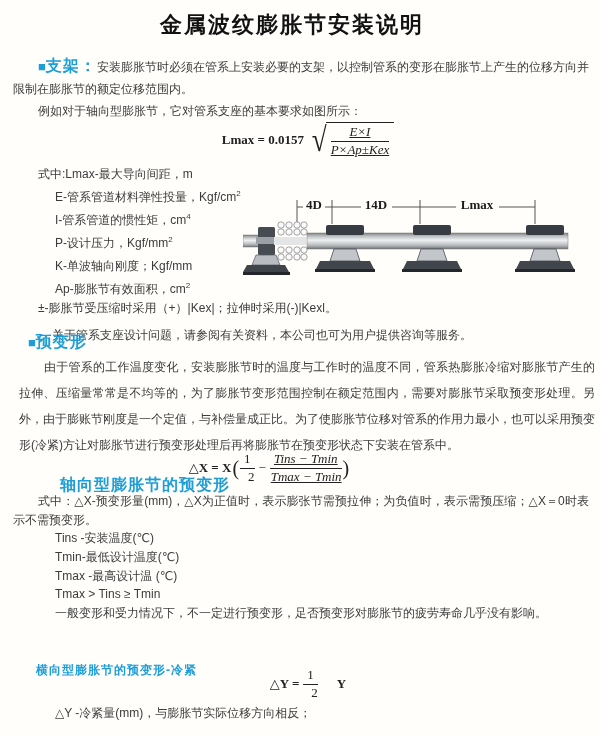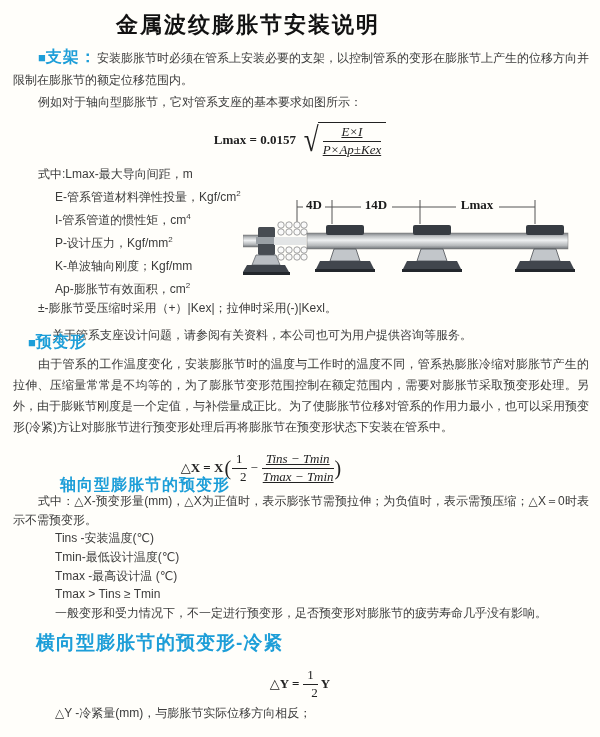--- a/index.html
+++ b/index.html
@@ -4,31 +4,31 @@
 <style>
   html,body{margin:0;padding:0;}
   body{
     width:600px;height:737px;position:relative;overflow:hidden;
     background:#fffefa;color:#3b3b3b;
     font-family:"Liberation Sans","DejaVu Sans",sans-serif;
   }
   .abs{position:absolute;}
   .page-title{
     top:10px;left:0;width:496px;text-align:center;
-    font-size:22px;font-weight:bold;color:#121212;letter-spacing:2px;
+    font-size:22px;font-weight:bold;color:#121212;letter-spacing:2px;padding-left:44px;
   }
   .body-txt{font-size:12px;line-height:22px;text-align:justify;}
   .blue{color:#1d9ed8;}
   .sec-marker{font-size:13px;font-weight:bold;}
   .sec-head{font-size:16px;font-weight:bold;letter-spacing:1px;}
   .indent p{margin:0;text-indent:25px;}
   
   .formula{font-family:"Liberation Serif","DejaVu Serif",serif;color:#222;
            display:flex;align-items:center;justify-content:center;font-size:13px;}
-  .f-bold{font-weight:bold;}
+  .f-bold{font-weight:bold;margin-left:16px;}
   .f-it{font-style:italic;text-decoration:underline;}
   .sqrt-sign{font-size:34px;line-height:0.8;font-weight:400;margin:0 -3px 0 6px;transform:scaleX(.8);}
   .radicand{border-top:1.6px solid #222;padding:2px 5px 0 5px;display:inline-block;}
   .frac{display:inline-flex;flex-direction:column;text-align:center;vertical-align:middle;line-height:1.15;}
   .frac .num{border-bottom:1.2px solid #222;padding:0 4px 1px 4px;}
   .frac .den{padding-top:1px;text-align:right;}
   .paren{font-size:20px;font-weight:400;line-height:1;padding:0 1px;}
   .fop{padding:0 4px;}
   
   .def-line{font-size:12px;line-height:19px;white-space:nowrap;}
@@ -38,21 +38,21 @@
   
   .var-line{font-size:12px;line-height:18.8px;white-space:nowrap;}
   
   .diagram{left:243px;top:191px;width:332px;height:96px;}
 </style>
 </head>
 <body>
 
 <div class="abs page-title">金属波纹膨胀节安装说明</div>
 
-<div class="abs body-txt indent" style="top:46px;left:13px;width:576px;">
+<div class="abs body-txt indent" style="top:55px;left:13px;width:576px;">
   <p><span class="blue sec-marker">■</span><span class="blue sec-head">支架：</span><span>安装膨胀节时必须在管系上安装必要的支架，以控制管系的变形在膨胀节上产生的位移方向并限制在膨胀节的额定位移范围内。</span></p>
   <p>例如对于轴向型膨胀节，它对管系支座的基本要求如图所示：</p>
 </div>
 
 <div class="abs formula" style="top:122px;left:0;width:600px;">
   <span class="f-bold">Lmax = 0.0157</span>
   <span class="sqrt-sign">√</span>
   <span class="radicand">
     <span class="frac">
       <span class="num f-it">E×I</span>
@@ -146,21 +146,21 @@
     <rect x="283" y="34" width="38" height="10" rx="2" fill="#373c42"></rect>
     <polygon points="291,58 313,58 317,70 287,70" fill="#c2c6ca" stroke="#4a4e53" stroke-width="0.8"></polygon>
     <polygon points="277,70 327,70 331,78 273,78" fill="#41464d"></polygon>
     <rect x="272" y="78" width="60" height="3" fill="#23272c"></rect>
   </g>
 </svg>
 
 <div class="abs" style="top:332px;left:28px;text-align:right;">
   <span class="blue sec-marker">■</span><span class="blue sec-head">预变形</span>
 </div>
-<div class="abs body-txt" style="top:354px;left:13px;width:576px;line-height:21px;text-indent:25px;">由于管系的工作温度变化，安装膨胀节时的温度与工作时的温度不同，管系热膨胀冷缩对膨胀节产生的拉伸、压缩量常常是不均等的，为了膨胀节变形范围控制在额定范围内，需要对膨胀节采取预变形处理。另外，由于膨账节刚度是一个定值，与补偿量成正比。为了使膨胀节位移对管系的作用力最小，也可以采用预变形(冷紧)方让对膨胀节进行预变形处理后再将膨胀节在预变形状态下安装在管系中。</div>
+<div class="abs body-txt" style="top:354px;left:19px;width:576px;line-height:26px;text-indent:25px;">由于管系的工作温度变化，安装膨胀节时的温度与工作时的温度不同，管系热膨胀冷缩对膨胀节产生的拉伸、压缩量常常是不均等的，为了膨胀节变形范围控制在额定范围内，需要对膨胀节采取预变形处理。另外，由于膨账节刚度是一个定值，与补偿量成正比。为了使膨胀节位移对管系的作用力最小，也可以采用预变形(冷紧)方让对膨胀节进行预变形处理后再将膨胀节在预变形状态下安装在管系中。</div>
 
 <div class="abs blue" style="top:429px;left:60px;font-size:16px;font-weight:bold;letter-spacing:1px;margin-top:46px;">轴向型膨胀节的预变形</div>
 
 <div class="abs formula" style="top:452px;left:0;width:523px;">
   <span class="f-bold">△X = X</span>
   <span class="paren">(</span>
   <span class="frac">
     <span class="num">1</span>
     <span class="den">2</span>
   </span>
@@ -175,21 +175,21 @@
 <div class="abs body-txt" style="top:492px;left:13px;width:576px;line-height:19px;text-indent:25px;">式中：△X-预变形量(mm)，△X为正值时，表示膨张节需预拉伸；为负值时，表示需预压缩；△X＝0时表示不需预变形。</div>
 
 <div class="abs" style="top:529px;left:55px;">
   <div class="var-line">Tins -安装温度(℃)</div>
   <div class="var-line">Tmin-最低设计温度(℃)</div>
   <div class="var-line">Tmax -最高设计温 (℃)</div>
   <div class="var-line">Tmax &gt; Tins ≥ Tmin</div>
   <div class="var-line">一般变形和受力情况下，不一定进行预变形，足否预变形对膨胀节的疲劳寿命几乎没有影响。</div>
 </div>
 
-<div class="abs blue" style="top:630px;left:36px;font-size:19px;font-weight:bold;letter-spacing:1px;">横向型膨胀节的预变形-冷紧</div>
+<div class="abs blue" style="top:662px;left:36px;font-size:12px;font-weight:bold;letter-spacing:1px;">横向型膨胀节的预变形-冷紧</div>
 
 <div class="abs formula" style="top:668px;left:0;width:600px;">
   <span class="f-bold">△Y =</span>
   <span style="width:4px"></span>
   <span class="frac">
     <span class="num">1</span>
     <span class="den">2</span>
   </span>
   <span style="width:3px"></span>
   <span class="f-bold">Y</span>

